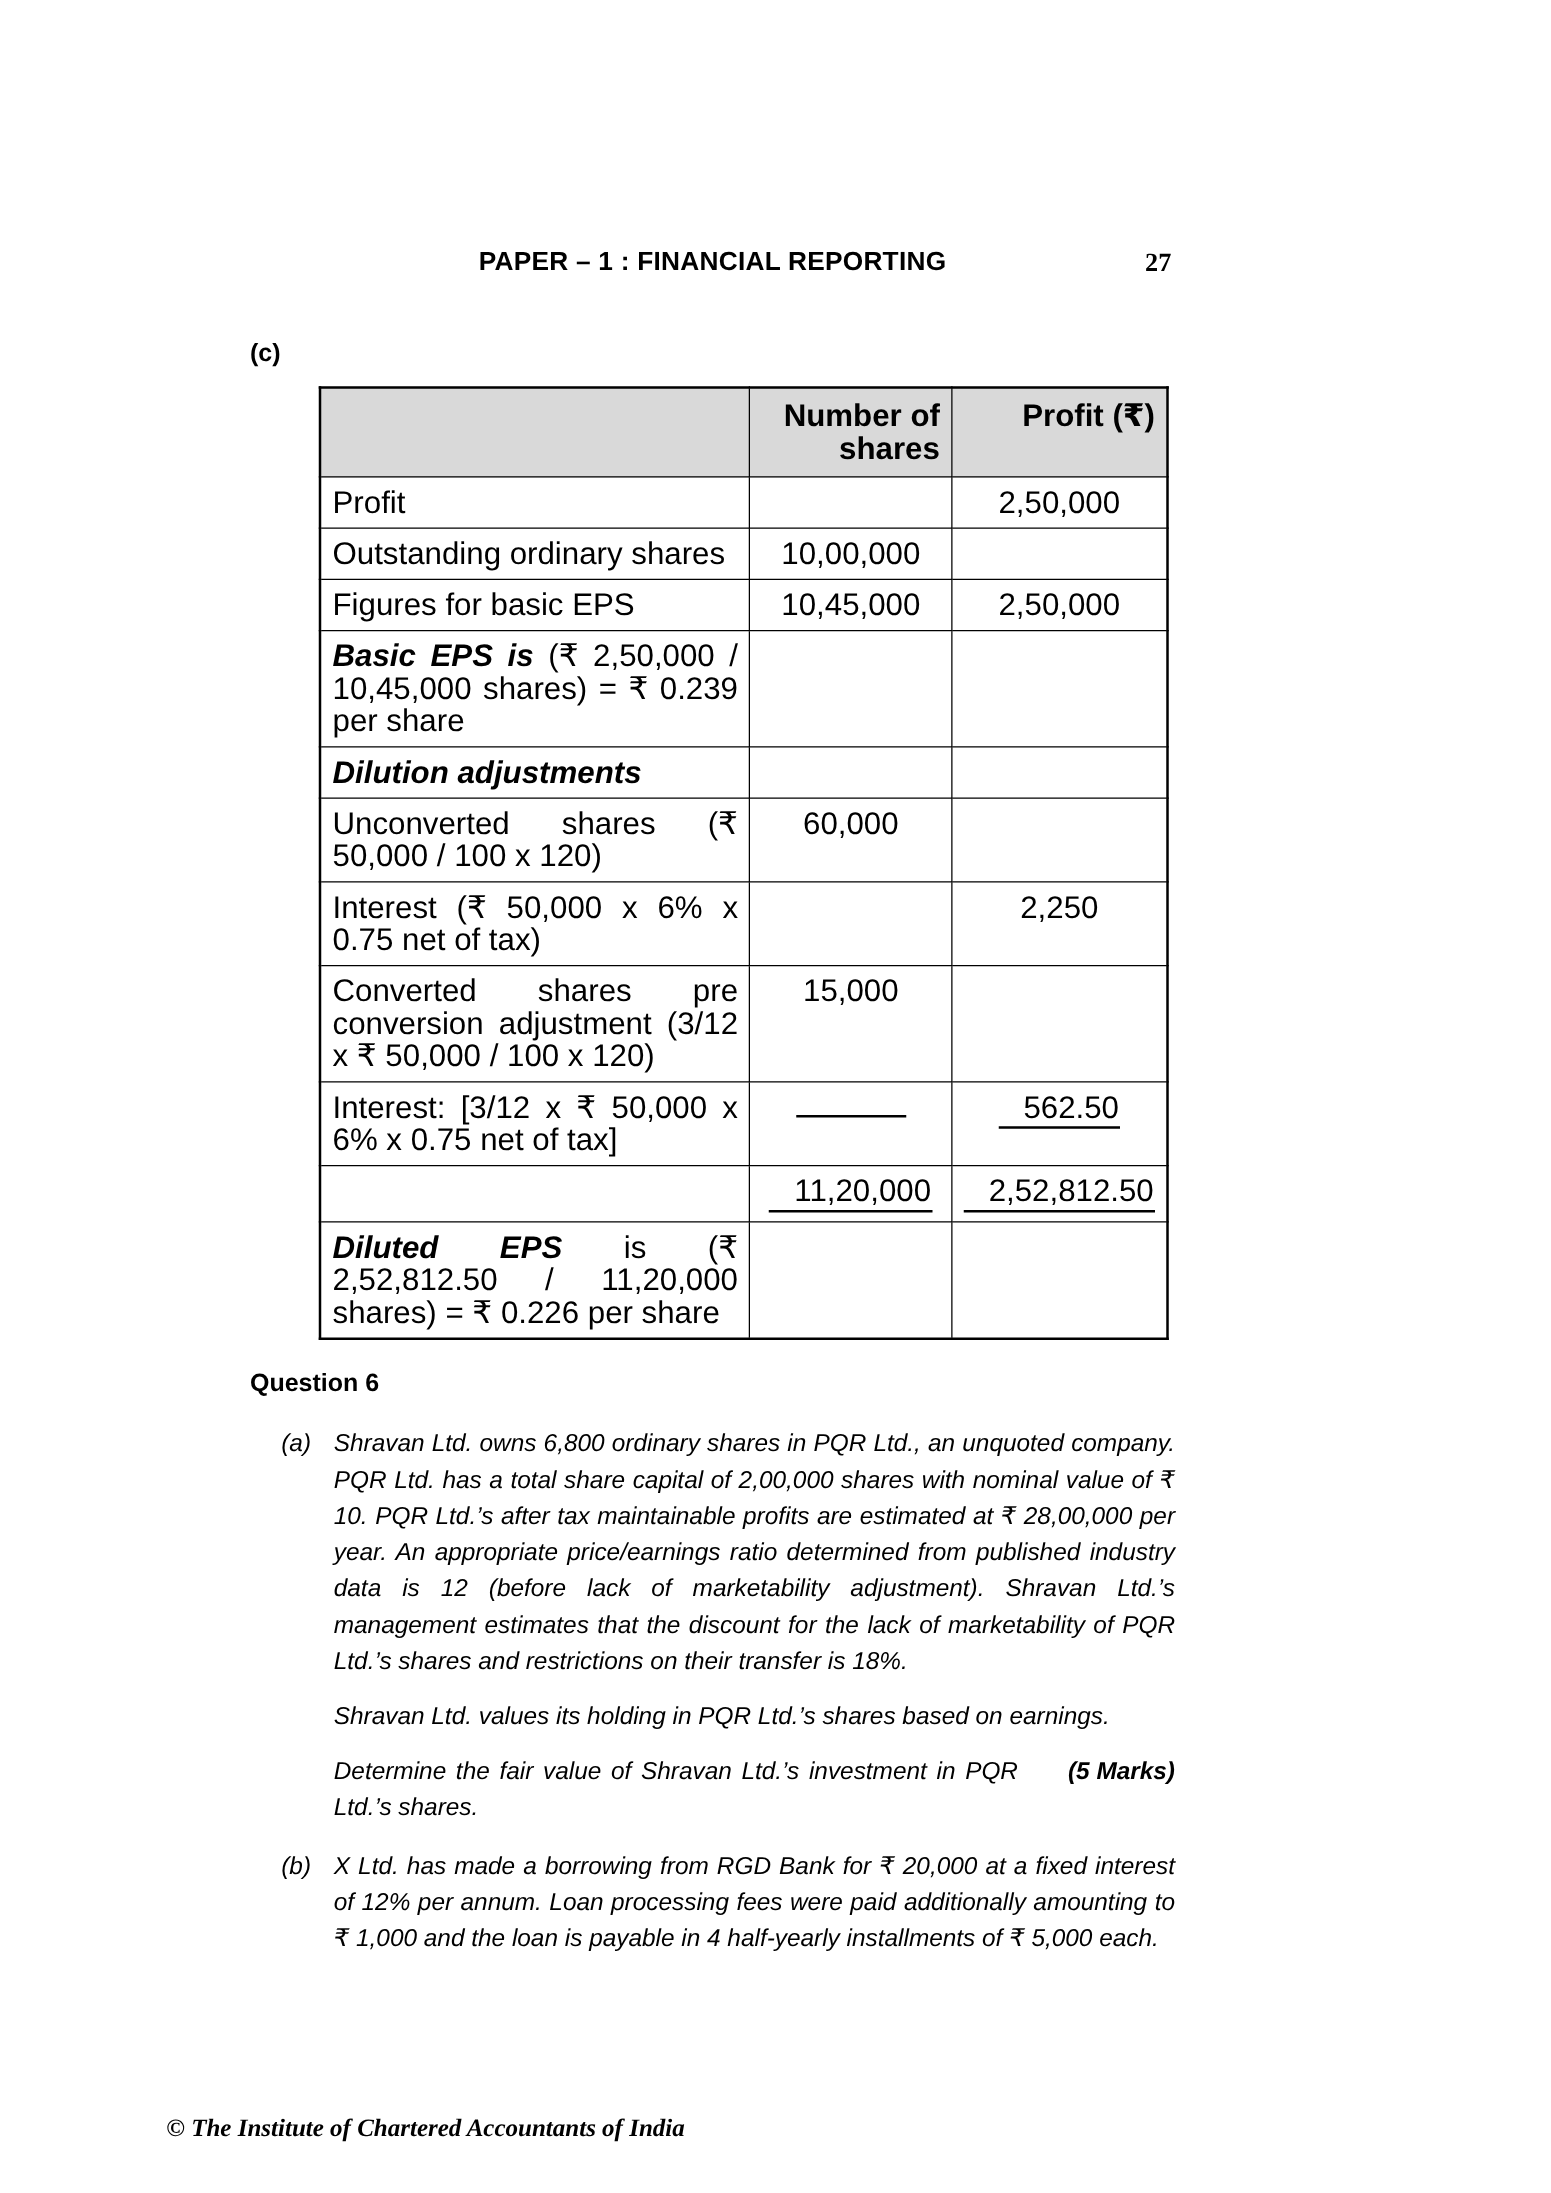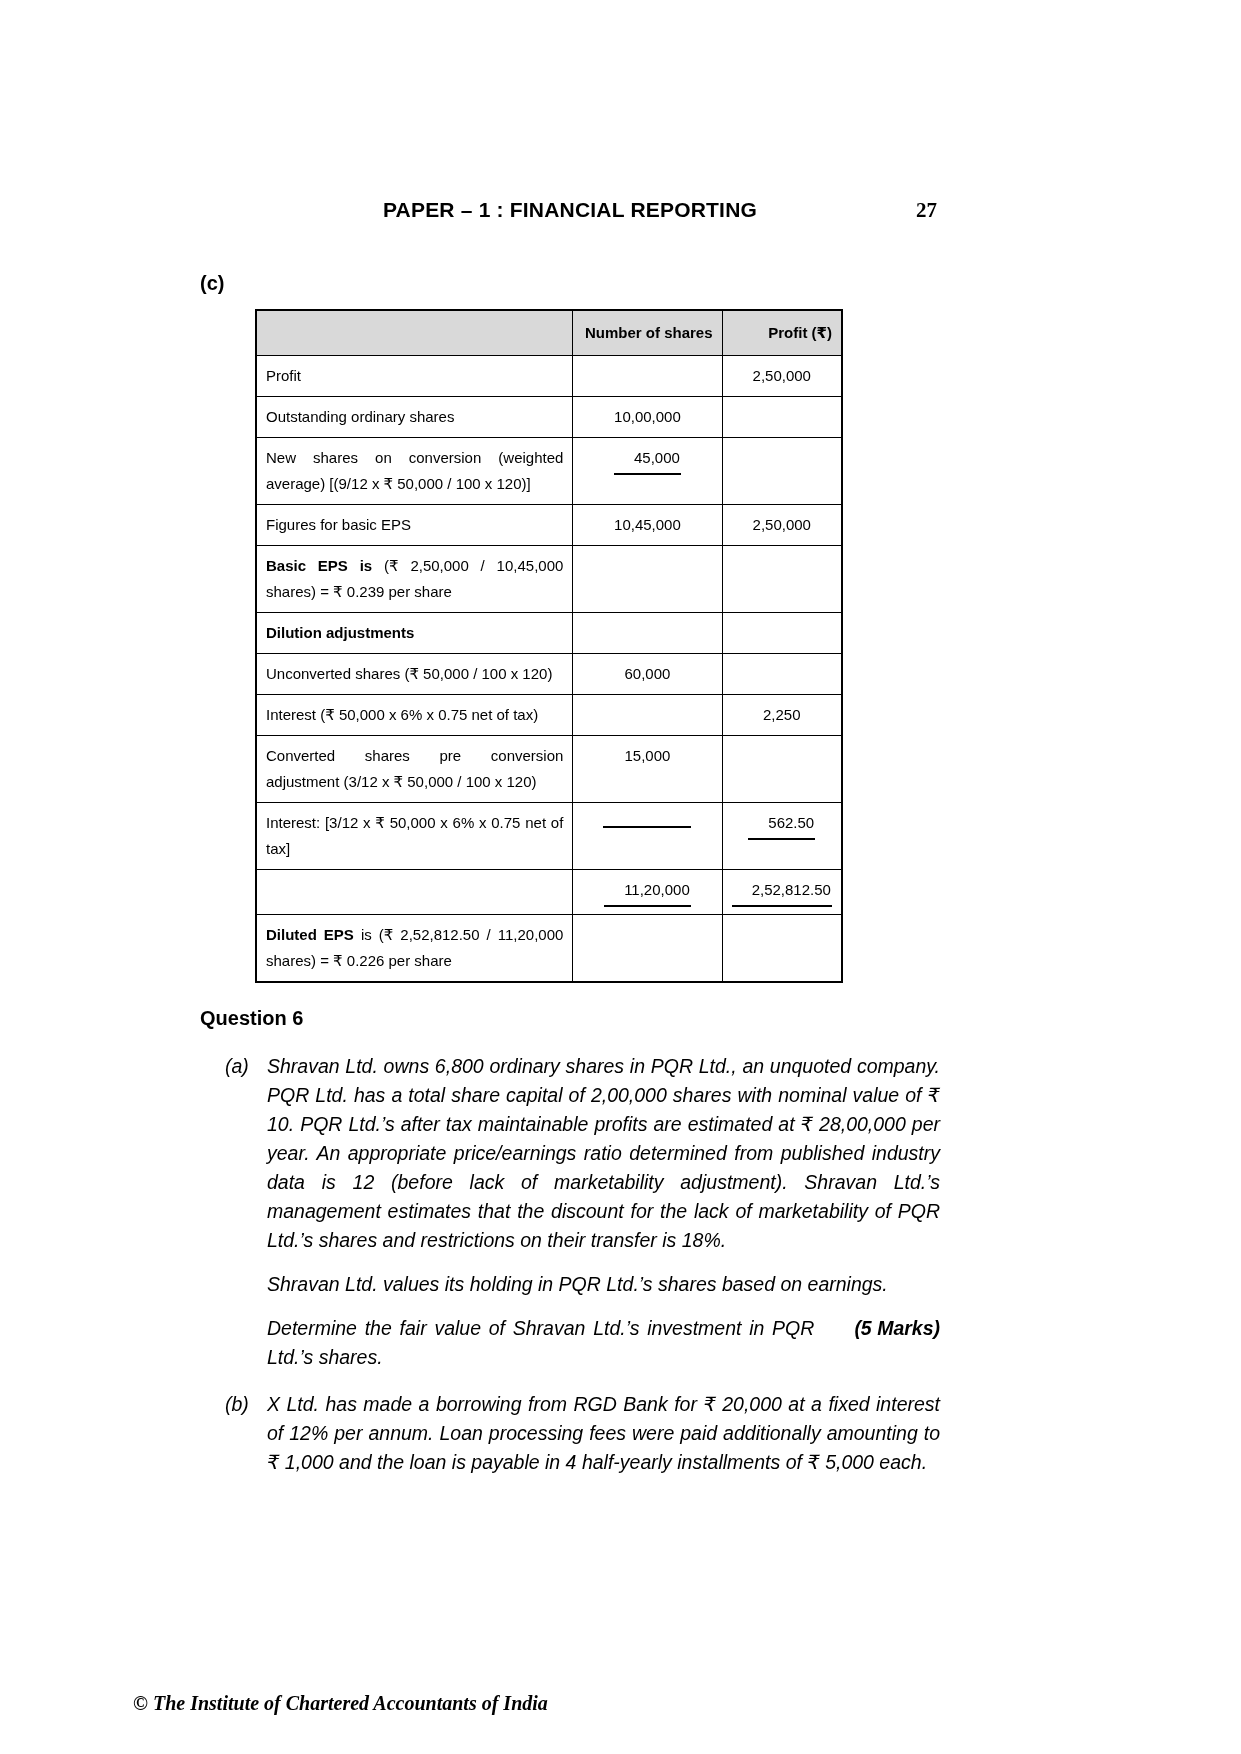--- a/index.html
+++ b/index.html
@@ -18,40 +18,40 @@
     font-weight:bold; font-size:21px; letter-spacing:.2px;
   }
   .pg-num { position:absolute; right:3px; top:0; font-weight:bold; font-size:21px;font-family:Liberation Serif, serif; }
 
   
   .sec-label { margin-top:42px; font-weight:bold; font-size:20px; }
 
   
   table.eps {
     margin-top:14px; margin-left:55px;
-    border-collapse:collapse; width:588px;
-    font-size:15px; line-height:26px;
+    border-collapse:collapse; width:680px;
+    font-size:25px; line-height:26px;
     border:2px solid #000;
   }
   table.eps th, table.eps td {
     border:1px solid #000;
     padding:7px 9px;
     vertical-align:top;
   }
   table.eps thead th {
     background:#d9d9d9; font-weight:bold; text-align:right;
     padding-top:9px; padding-bottom:9px;
   }
   table.eps thead th.c-desc { text-align:left; }
   td.desc { text-align:justify;margin-top:28px; }
   td.num { text-align:center; white-space:nowrap; }
   td.vbot { vertical-align:bottom; }
   .u { display:inline-block; border-bottom:2px solid #000; padding:0 1px 2px 20px; }
   .rule { display:inline-block; width:88px; height:3px; border-bottom:2px solid #000; }
-  .bld { font-weight:bold; }
+  .bld { font-weight:bold;font-style:italic; }
 
   
   .q-head { margin-top:24px; font-weight:bold; font-size:20px; }
   .qa { display:flex; margin-top:22px; padding-left:25px; font-style:italic; font-size:19.5px; line-height:29px; }
   .qa .marker { width:42px; flex:none; }
   .qa .qbody { flex:1; }
   .qa p { text-align:justify; margin-bottom:15px; }
   .qa p:last-child { margin-bottom:0;gap:40px; }
   .det-line { display:flex; }
   .det-line .marks { font-weight:bold; margin-left:auto; white-space:nowrap; }
@@ -90,25 +90,20 @@
     </thead>
     <tbody>
       <tr>
         <td class="desc">Profit</td>
         <td class="num"></td>
         <td class="num">2,50,000</td>
       </tr>
       <tr>
         <td class="desc">Outstanding ordinary shares</td>
         <td class="num">10,00,000</td>
-        <td class="num"></td>
-      </tr>
-      <tr>
-        <td class="desc">New shares on conversion (weighted average) [(9/12 x ₹ 50,000 / 100 x 120)]</td>
-        <td class="num vbot"><span class="u">45,000</span></td>
         <td class="num"></td>
       </tr>
       <tr>
         <td class="desc">Figures for basic EPS</td>
         <td class="num">10,45,000</td>
         <td class="num">2,50,000</td>
       </tr>
       <tr>
         <td class="desc"><span class="bld">Basic EPS is</span><span> (₹ 2,50,000 / 10,45,000 shares) = ₹ 0.239 per share</span></td>
         <td class="num"></td>

